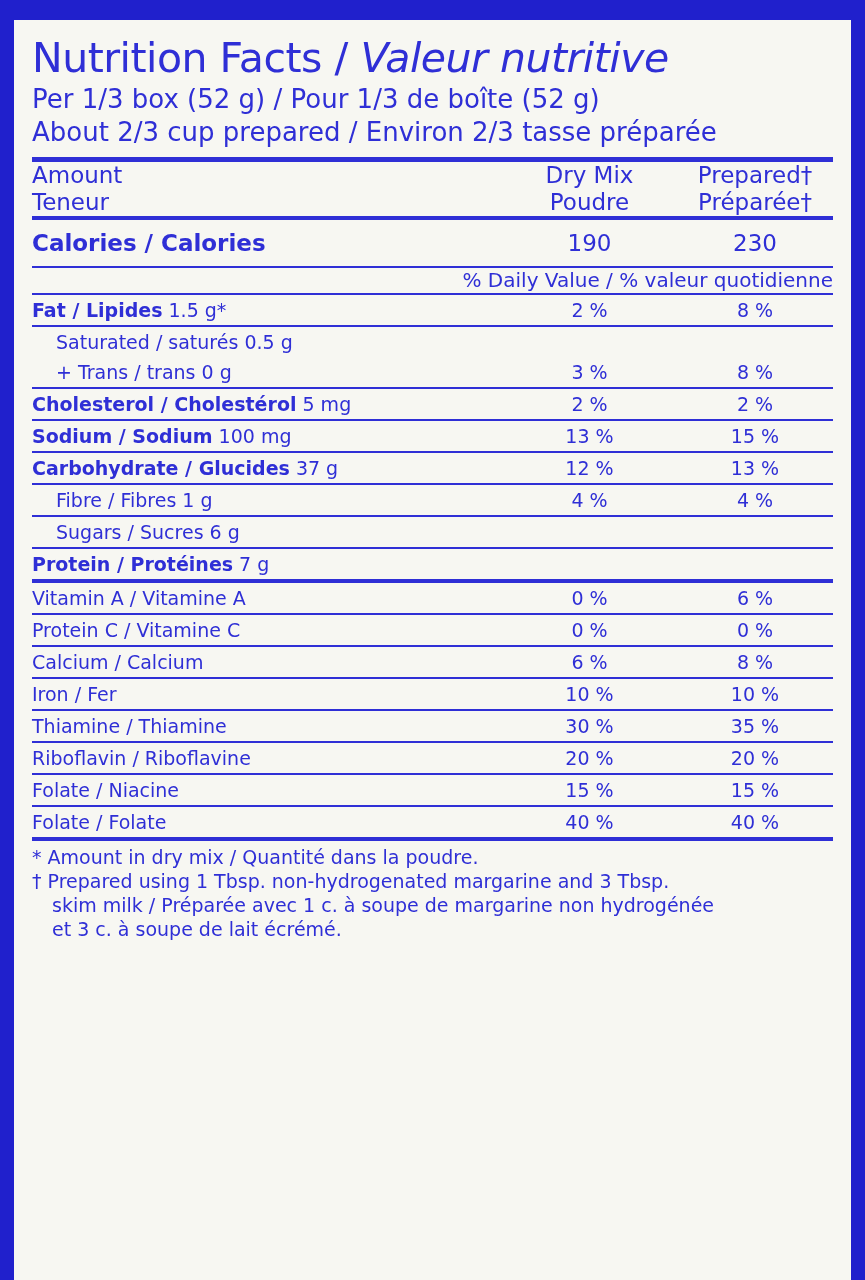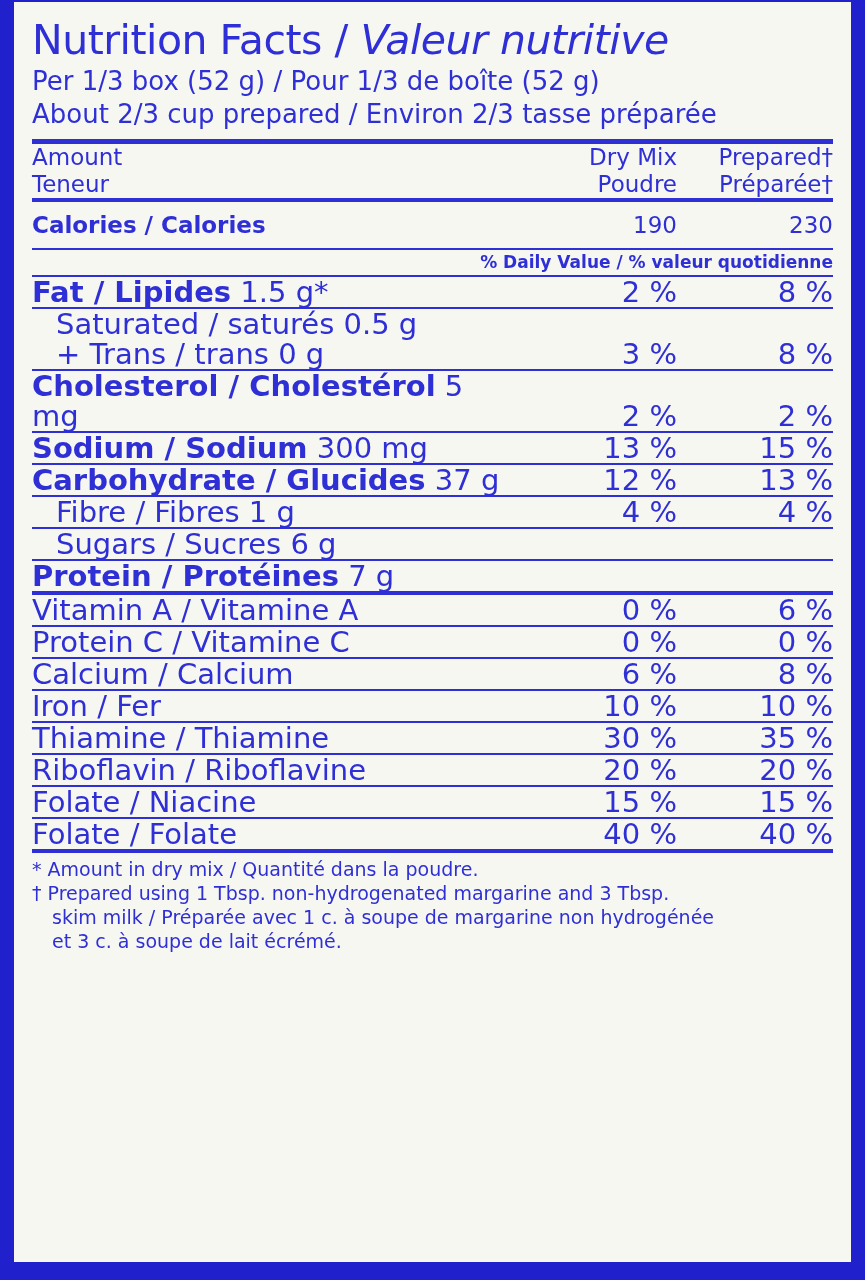--- a/index.html
+++ b/index.html
@@ -9,21 +9,21 @@
   }
   body {
     width: 865px;
     height: 1280px;
     font-family: "DejaVu Sans", sans-serif;
     overflow: hidden;
   }
   .panel {
     position: absolute;
     left: 14px;
-    top: 2px;
+    top: 20px;
     width: 837px;
     height: 1260px;
     background: #f7f7f2;
     box-sizing: border-box;
     padding: 14px 18px 6px 18px;
     color: #2f2fd6;
   }
   .title {
     font-size: 41px;
     line-height: 48px;
@@ -49,48 +49,47 @@
     border-collapse: collapse;
     table-layout: fixed;
   }
   table.nf td {
     vertical-align: bottom;
     padding: 0;
   }
   .col-name { width: 470px; }
   .col-c1 { width: 175px; }
   .col-c2 { width: 156px; }
-  .num { text-align: right; white-space: nowrap; }
+  .num { text-align: center; white-space: nowrap; }
   .hdr-row td {
     font-size: 23px;
     line-height: 27px;
     padding-top: 6px;
     padding-bottom: 7px;
   }
   .hdr-sub { display: block; }
   .bold { font-weight: 700; }
   .row td {
-    font-size: 29px;
+    font-size: 19px;
     line-height: 30px;
     padding-top: 6px;
     padding-bottom: 6px;
   }
   .row.cal td {
     font-size: 23px;
     line-height: 32px;
     padding-top: 7px;
     padding-bottom: 7px;
   }
   .dv-row td {
-    font-size: 17px;
+    font-size: 20px;
     line-height: 25px;
     text-align: right;
     padding-top: 4px;
     padding-bottom: 4px;
-    font-weight: bold;
   }
   .indent { padding-left: 24px !important; }
   .sep td { padding: 0; }
   .sep hr {
     border: 0;
     border-top: 2px solid #2f2fd6;
     margin: 0;
   }
   .sep-thick hr {
     border-top: 4px solid #2f2fd6;
@@ -202,21 +201,21 @@
         <td class="num">2 %</td>
       </tr>
 
       <tr class="sep">
           <td colspan="3">
             <hr>
           </td>
         </tr>
 
       <tr class="row">
-        <td><span class="bold">Sodium / Sodium</span><span> 300 mg</span></td>
+        <td><span class="bold">Sodium / Sodium</span><span> 100 mg</span></td>
         <td class="num">13 %</td>
         <td class="num">15 %</td>
       </tr>
 
       <tr class="sep">
           <td colspan="3">
             <hr>
           </td>
         </tr>
 

